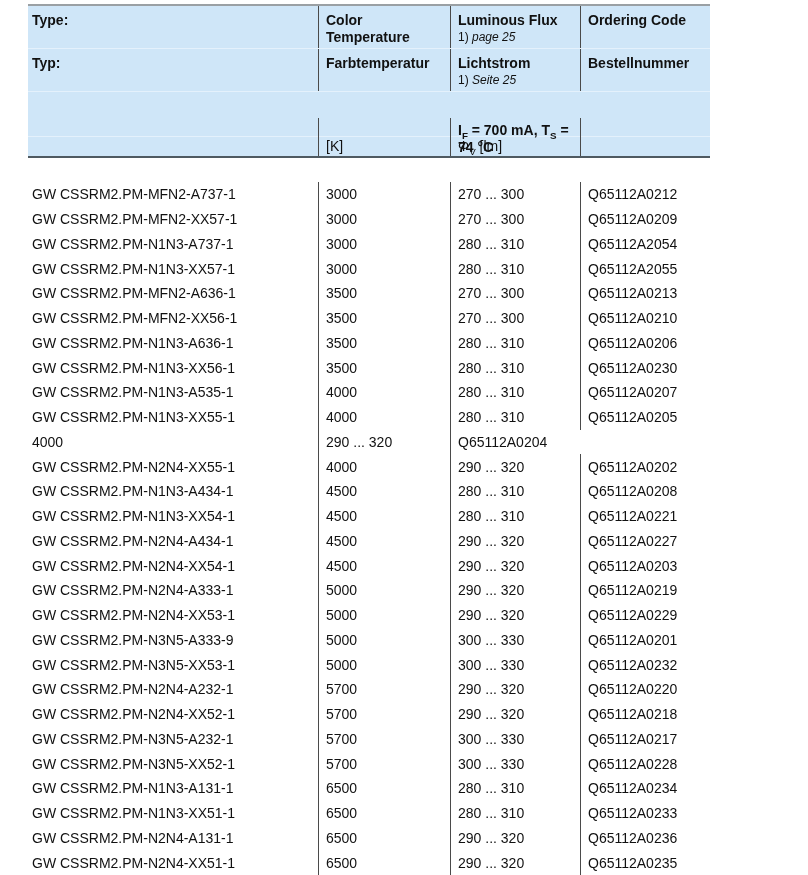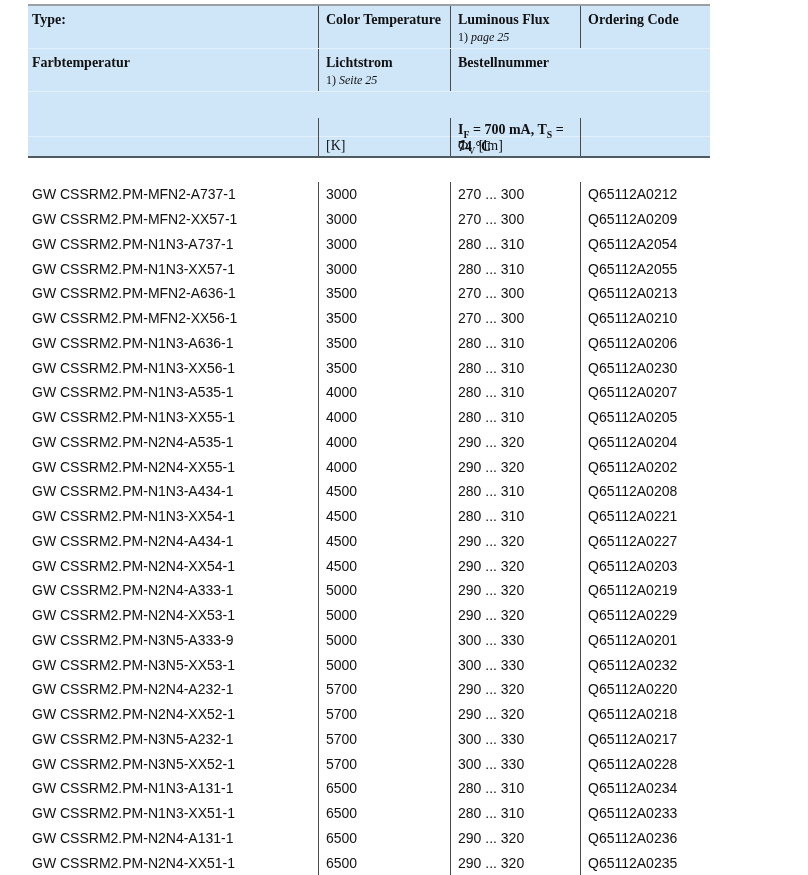--- a/index.html
+++ b/index.html
@@ -28,21 +28,21 @@
     display:grid;grid-template-columns:290px 132px 130px 130px;
     box-sizing:border-box;
   }
   .hrow + .hrow{border-top:1px solid var(--header-row-divider);}
   .hrow.r1{height:42px;}
   .hrow.r2{height:43px;}
   .hrow.r3{height:45px;}
   .hrow.r4{height:20px;}
   .hcell{
     box-sizing:border-box;padding:6px 6px 0 7px;
-    font-weight:bold;font-size:14px;line-height:1.2;font-family:Liberation Serif, serif;
+    font-weight:bold;font-size:14px;line-height:1.2;
   }
   .hcell:first-child{padding-left:4px;}
   .hcell + .hcell{border-left:1px solid var(--grid-line);}
   .hrow.r3 .hcell{padding-top:4px;margin-top:26px;}
   .hrow.r4 .hcell{padding-top:1px;font-weight:normal;}
   .note{font-size:12px;font-weight:normal;margin-top:1px;}
   .note .it{font-style:italic;}
   sub{font-size:70%;line-height:0;}
   .tbody{border-bottom:2px solid var(--grid-line);margin-top:24px;}
   .tr{
@@ -66,20 +66,21 @@
       <div class="hcell">Type:</div>
       <div class="hcell">Color Temperature</div>
       <div class="hcell">
         <div>Luminous Flux</div>
         <div class="note"><span>1) </span><span class="it">page 25</span></div>
       </div>
       <div class="hcell">Ordering Code</div>
     </div>
 
     <div class="hrow r2">
+      <div class="hcell">Typ:</div>
       <div class="hcell">Farbtemperatur</div>
       <div class="hcell">
         <div>Lichtstrom</div>
         <div class="note"><span>1) </span><span class="it">Seite 25</span></div>
       </div>
       <div class="hcell">Bestellnummer</div>
     </div>
 
     <div class="hrow r3">
       <div class="hcell"></div>
@@ -167,21 +168,20 @@
   </div>
 
   <div class="tr">
     <div class="td">GW CSSRM2.PM-N1N3-XX55-1</div>
     <div class="td">4000</div>
     <div class="td">280 ... 310</div>
     <div class="td">Q65112A0205</div>
   </div>
 
   <div class="tr">
-    <div class="td">GW CSSRM2.PM-N2N4-A535-1</div>
     <div class="td">4000</div>
     <div class="td">290 ... 320</div>
     <div class="td">Q65112A0204</div>
   </div>
 
   <div class="tr">
     <div class="td">GW CSSRM2.PM-N2N4-XX55-1</div>
     <div class="td">4000</div>
     <div class="td">290 ... 320</div>
     <div class="td">Q65112A0202</div>

